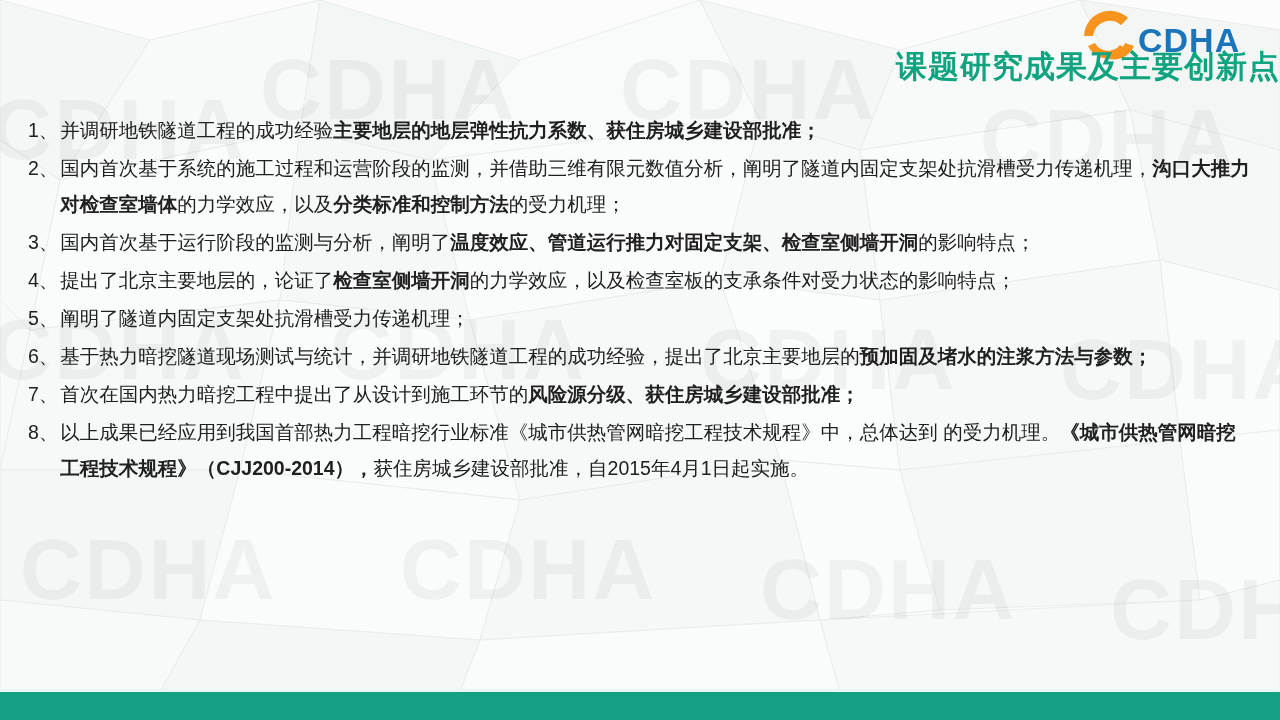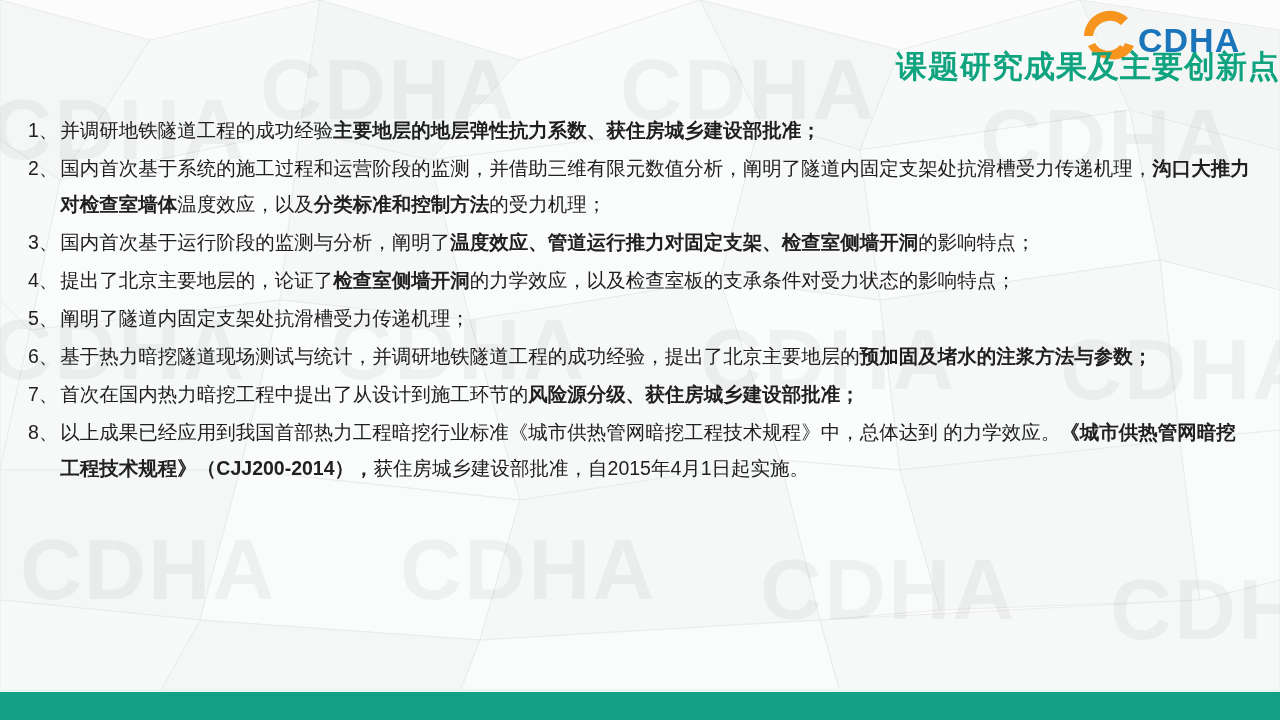--- a/index.html
+++ b/index.html
@@ -177,21 +177,21 @@
 
   <div class="title">课题研究成果及主要创新点</div>
 
   <div class="content">
     <div class="item">
       <span class="num">1、</span>
       <span class="txt"><span>并调研地铁隧道工程的成功经验</span><b>主要地层的地层弹性抗力系数、获住房城乡建设部批准；</b></span>
     </div>
     <div class="item">
       <span class="num">2、</span>
-      <span class="txt"><span>国内首次基于系统的施工过程和运营阶段的监测，并借助三维有限元数值分析，阐明了隧道内固定支架处抗滑槽受力传递机理，</span><b>沟口大推力对检查室墙体</b><span>温度效应，以及</span><b>分类标准和控制方法</b><span>的受力机理；</span></span>
+      <span class="txt"><span>国内首次基于系统的施工过程和运营阶段的监测，并借助三维有限元数值分析，阐明了隧道内固定支架处抗滑槽受力传递机理，</span><b>沟口大推力对检查室墙体</b><span>的力学效应，以及</span><b>分类标准和控制方法</b><span>的受力机理；</span></span>
     </div>
     <div class="item">
       <span class="num">3、</span>
       <span class="txt"><span>国内首次基于运行阶段的监测与分析，阐明了</span><b>温度效应、管道运行推力对固定支架、检查室侧墙开洞</b><span>的影响特点；</span></span>
     </div>
     <div class="item">
       <span class="num">4、</span>
       <span class="txt"><span>提出了北京主要地层的，论证了</span><b>检查室侧墙开洞</b><span>的力学效应，以及检查室板的支承条件对受力状态的影响特点；</span></span>
     </div>
     <div class="item">
@@ -201,20 +201,20 @@
     <div class="item">
       <span class="num">6、</span>
       <span class="txt"><span>基于热力暗挖隧道现场测试与统计，并调研地铁隧道工程的成功经验，提出了北京主要地层的</span><b>预加固及堵水的注浆方法与参数；</b></span>
     </div>
     <div class="item">
       <span class="num">7、</span>
       <span class="txt"><span>首次在国内热力暗挖工程中提出了从设计到施工环节的</span><b>风险源分级、获住房城乡建设部批准；</b></span>
     </div>
     <div class="item">
       <span class="num">8、</span>
-      <span class="txt"><span>以上成果已经应用到我国首部热力工程暗挖行业标准《城市供热管网暗挖工程技术规程》中，总体达到 的力学效应。</span><b>《城市供热管网暗挖工程技术规程》（CJJ200-2014），</b><span>获住房城乡建设部批准，自2015年4月1日起实施。</span></span>
+      <span class="txt"><span>以上成果已经应用到我国首部热力工程暗挖行业标准《城市供热管网暗挖工程技术规程》中，总体达到 的受力机理。</span><b>《城市供热管网暗挖工程技术规程》（CJJ200-2014），</b><span>获住房城乡建设部批准，自2015年4月1日起实施。</span></span>
     </div>
   </div>
 
   <div class="bottom-bar-inner"></div>
   <div class="bottom-bar"></div>
 
 </div>
 
 </body></html>

